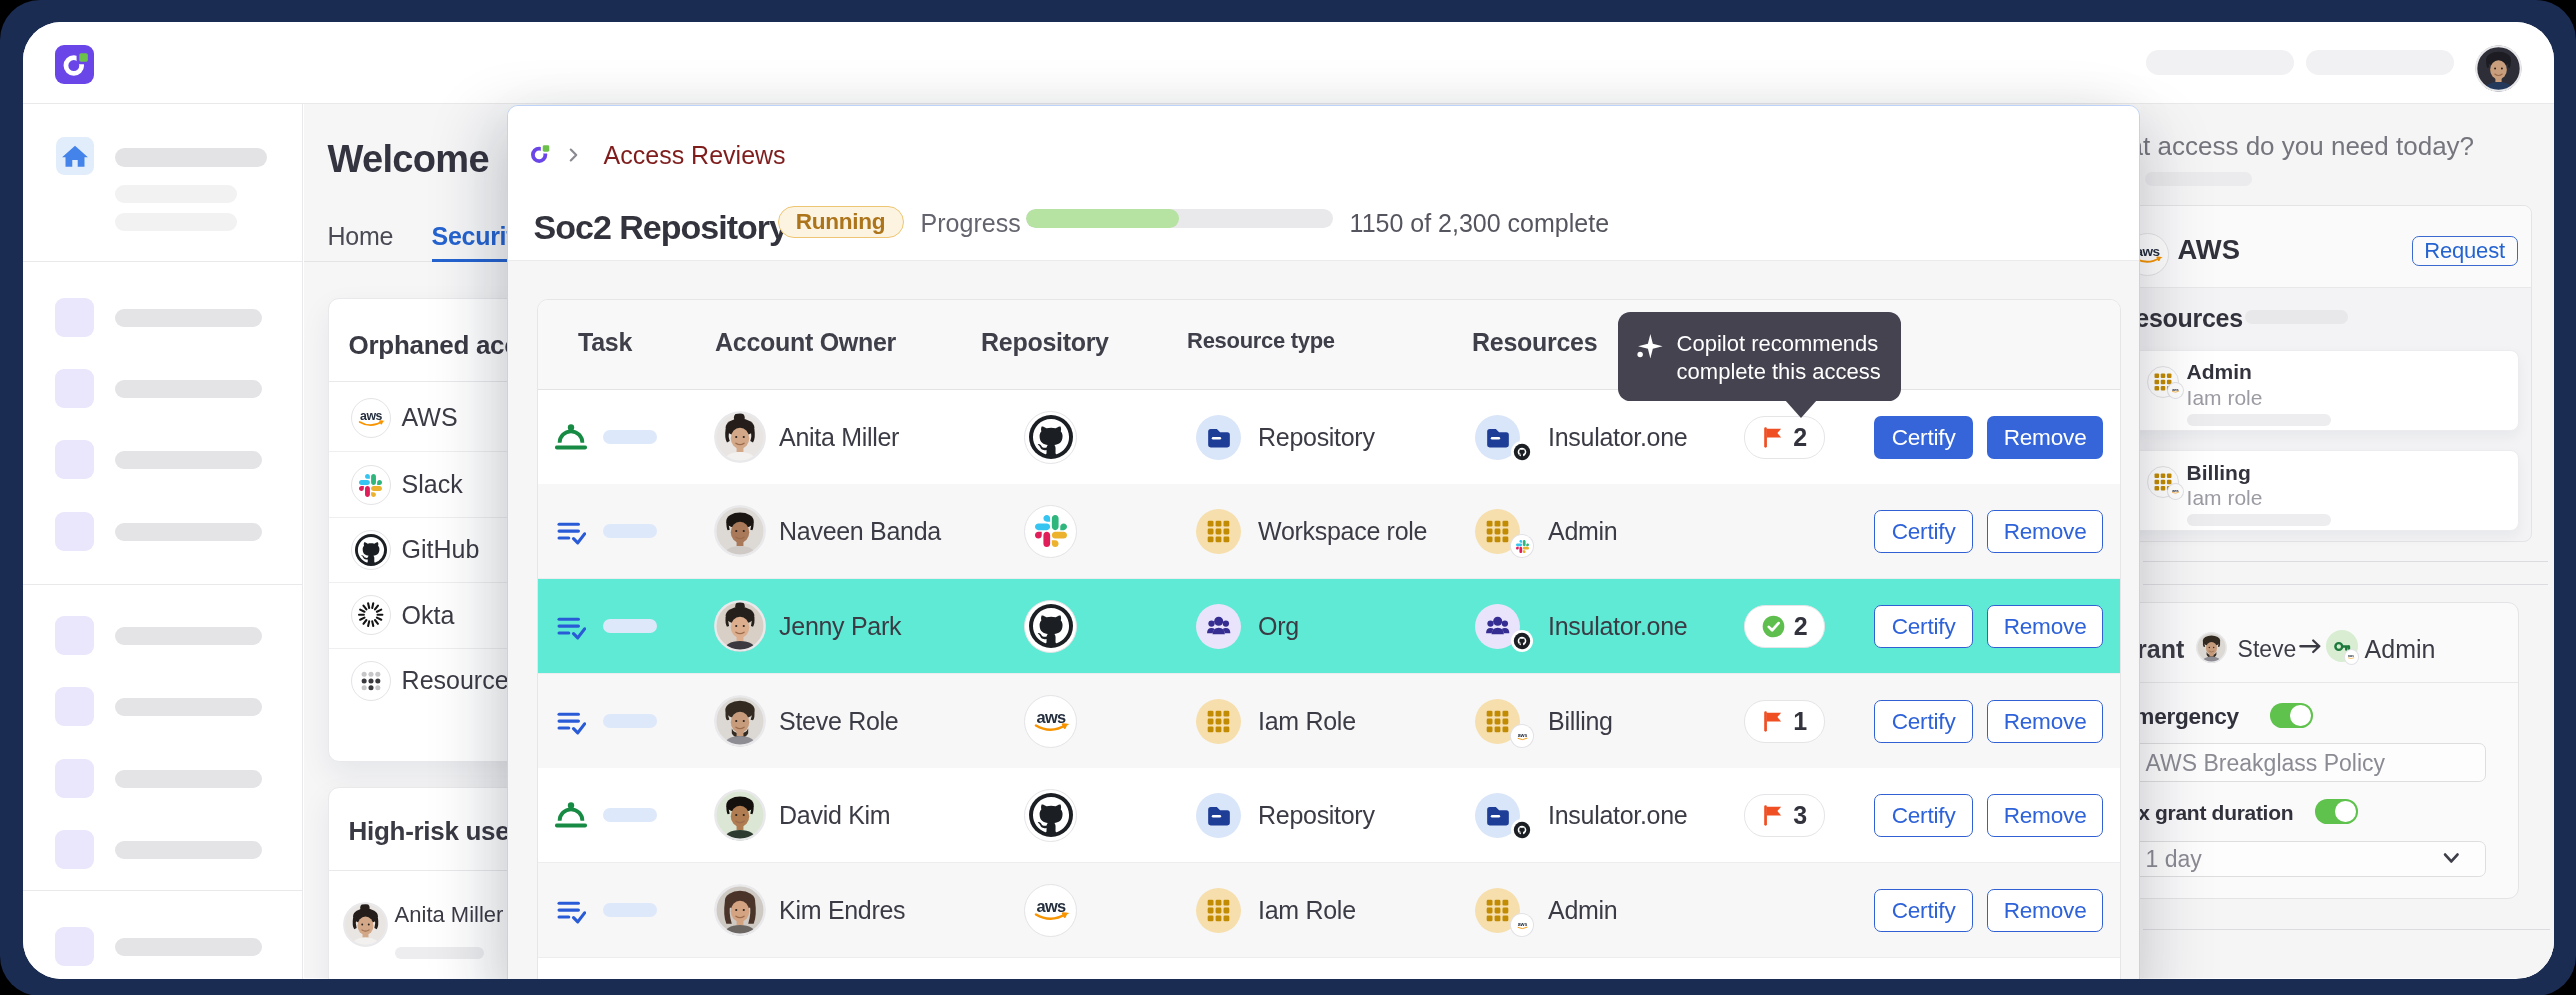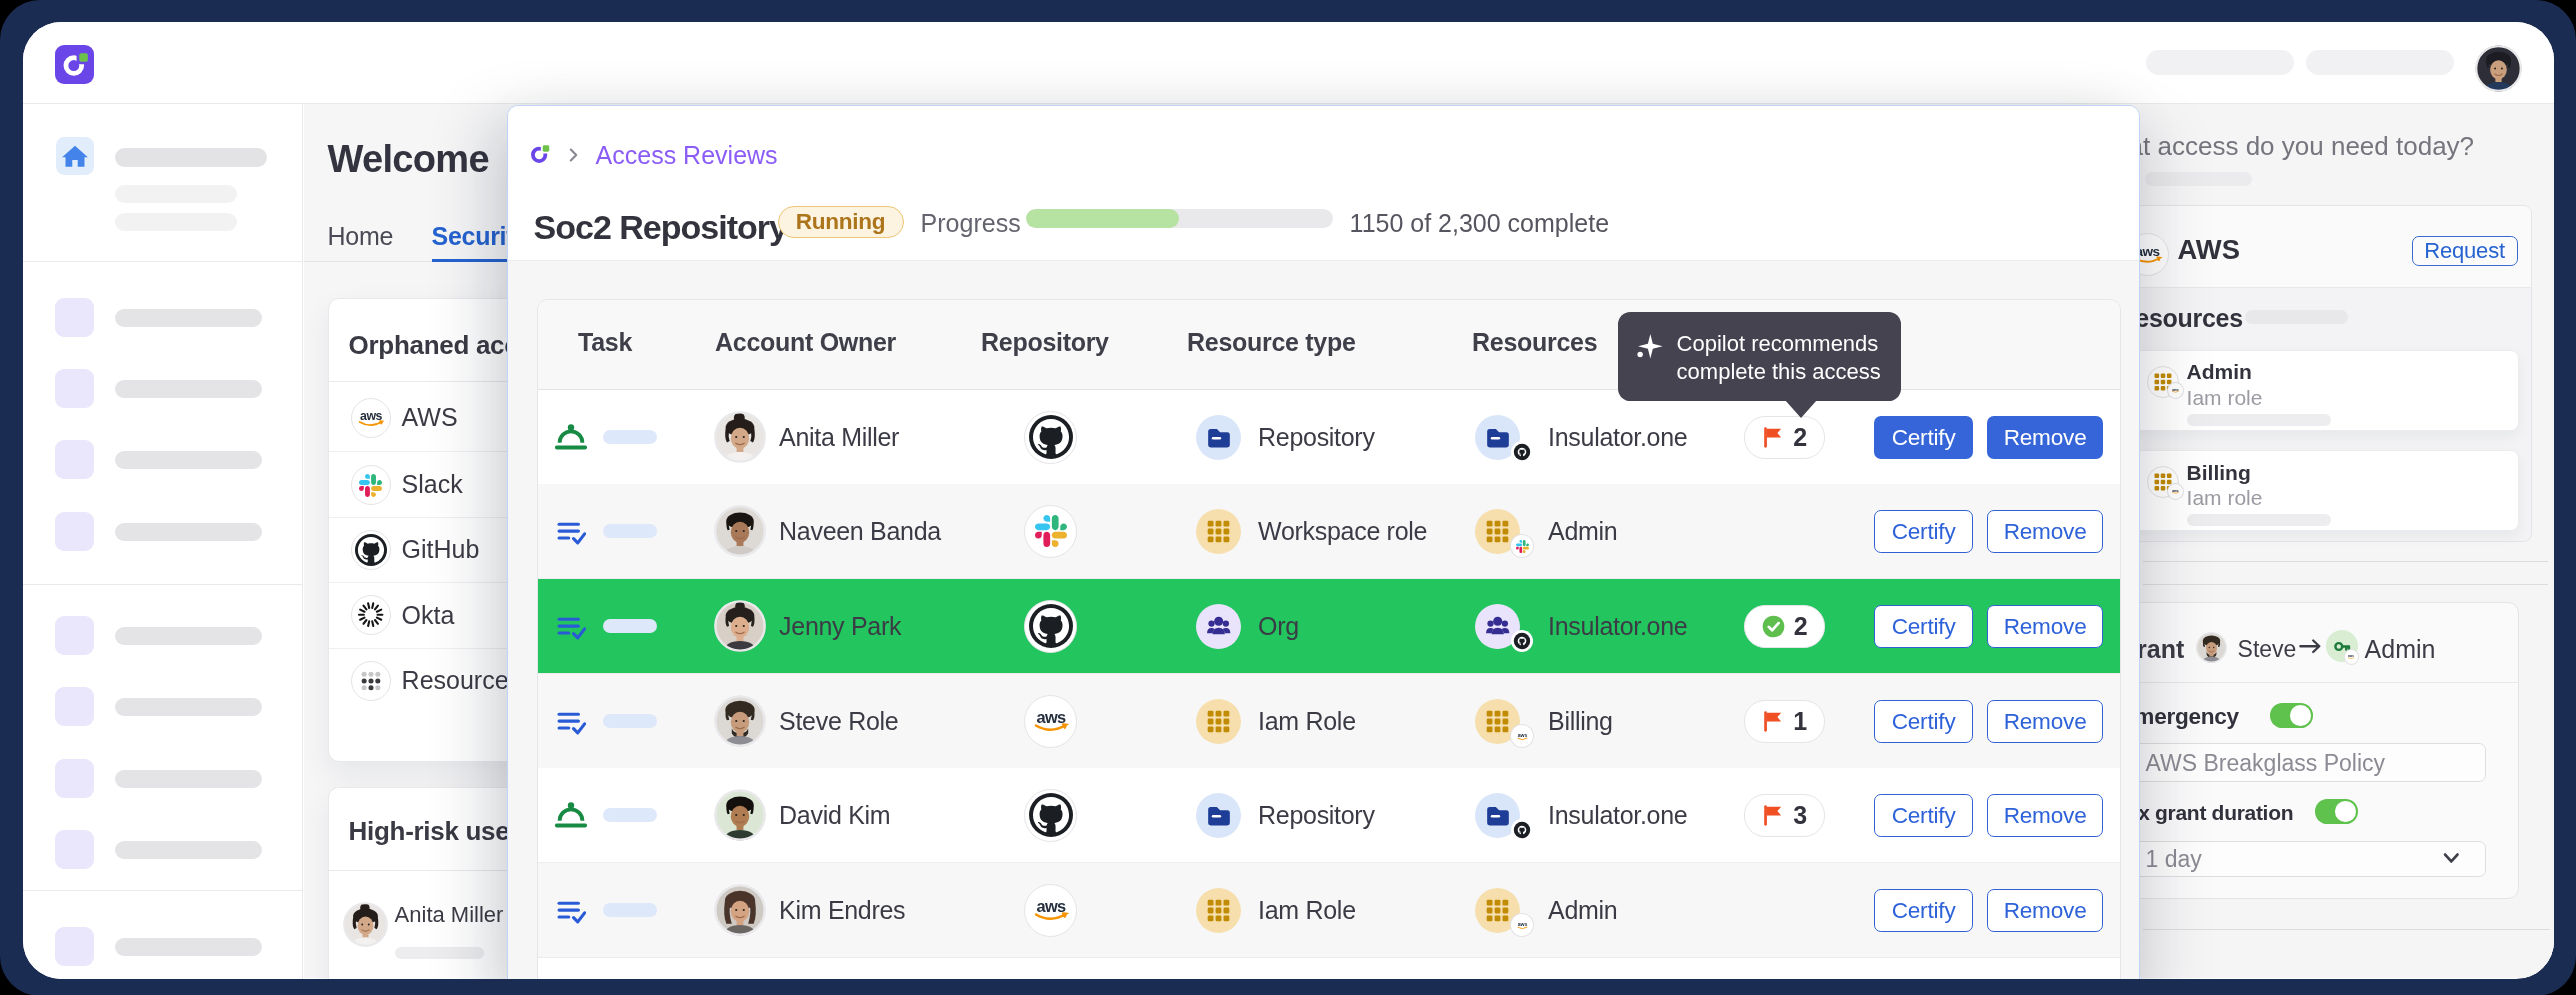--- a/index.html
+++ b/index.html
@@ -330,36 +330,36 @@
         <circle cx="13.5" cy="17.5" r="9.2" fill="none" stroke="#6a46e9" stroke-width="5.6"></circle>
         <rect x="16" y="0.5" width="15" height="15" rx="3.5" fill="#fff"></rect>
         <rect x="18.8" y="3.3" width="9.6" height="9.6" rx="2.2" fill="#6cc14b"></rect>
       </svg>
     </div>
     <div class="abs" style="left:58px;top:40px;">
       <svg width="15" height="18" viewBox="0 0 22 26">
             <path d="M7 5 L15 13 L7 21" fill="none" stroke="#8a8a93" stroke-width="3.2" stroke-linecap="round" stroke-linejoin="round"></path>
           </svg>
     </div>
-    <div class="txt" style="left:88px;top:36px;font-size:25px;color:#8b5cf6;">Access Reviews</div>
+    <div class="txt" style="left:96px;top:36px;font-size:25px;color:#7f1d1d;">Access Reviews</div>
     <div class="txt" style="left:26px;top:104px;font-size:34px;font-weight:700;color:#33333d;letter-spacing:-1px;">Soc2 Repository</div>
     <div class="abs" style="left:270px;top:100px;width:126px;height:32px;border-radius:16.5px;background:#fcf3e0;border:1.4px solid #eec673;display:flex;align-items:center;justify-content:center;">
       <span style="font-size:22.6px;font-weight:600;color:#ac751c;letter-spacing:-0.3px;">Running</span>
     </div>
     <div class="txt" style="left:413px;top:104px;font-size:25px;color:#64646e;">Progress</div>
     <div class="abs" style="left:518px;top:103px;width:307px;height:18.5px;border-radius:9.6px;background:#e9e9eb;overflow:hidden;">
       <div class="abs" style="left:0;top:0;width:153px;height:18.5px;border-radius:9.6px;background:#b6e2a2;"></div>
     </div>
     <div class="txt" style="left:842px;top:104px;font-size:25px;color:#55555f;">1150 of 2,300 complete</div>
     <div class="abs" id="tcard" style="left:29.5px;top:193px;width:1584px;height:754px;background:#fff;border:1px solid #e6e6e9;border-radius:11px;overflow:hidden;">
       <div class="abs" style="left:0;top:0;width:1582px;height:90px;background:#f8f8f9;border-bottom:0.7px solid #e3e3e6;"></div>
       <div class="txt" style="left:17px;top:29px;font-size:25px;font-weight:600;color:#3f3f4a;letter-spacing:-0.3px;margin-left:23px;">Task</div>
       <div class="txt" style="left:177px;top:29px;font-size:25px;font-weight:600;color:#3f3f4a;letter-spacing:-0.3px;">Account Owner</div>
       <div class="txt" style="left:443px;top:29px;font-size:25px;font-weight:600;color:#3f3f4a;letter-spacing:-0.3px;">Repository</div>
-      <div class="txt" style="left:649px;top:29px;font-size:25px;font-weight:600;color:#3f3f4a;letter-spacing:-0.3px;text-align:right;">Resource type</div>
+      <div class="txt" style="left:649px;top:29px;font-size:22px;font-weight:600;color:#3f3f4a;letter-spacing:-0.3px;text-align:right;">Resource type</div>
       <div class="txt" style="left:934px;top:29px;font-size:25px;font-weight:600;color:#3f3f4a;letter-spacing:-0.3px;">Resources</div>
       <div class="abs" style="left:0;top:90px;width:1582px;height:95px;background:#fff;border-bottom:0.7px solid #ededf0;">
             <div class="abs" style="left:16.5px;top:33px;"><svg width="32" height="29" viewBox="0 0 46 42">
                 <circle cx="23" cy="6.5" r="4.6" fill="#178a43"></circle>
                 <path d="M6.5 28.5 A16.5 16.5 0 0 1 39.5 28.5" fill="none" stroke="#178a43" stroke-width="5.5"></path>
                 <line x1="2.5" y1="35.5" x2="43.5" y2="35.5" stroke="#178a43" stroke-width="5.5" stroke-linecap="round"></line>
               </svg></div>
             <div class="pill" style="left:65px;top:40px;width:54px;height:13.7px;background:#dde8fa;"></div>
             <div class="abs" style="left:176px;top:21px;width:52px;height:52px;"><svg width="52" height="52" viewBox="0 0 76 76">
                 <defs>
@@ -495,21 +495,21 @@
                   <path d="M45.2 25.8c-7.1 0-12.9-5.8-12.9-12.9S38.1 0 45.2 0s12.9 5.8 12.9 12.9v12.9H45.2zM45.2 32.3c7.1 0 12.9 5.8 12.9 12.9s-5.8 12.9-12.9 12.9H12.9C5.8 58.1 0 52.3 0 45.2s5.8-12.9 12.9-12.9h32.3z" fill="#36c5f0"></path>
                   <path d="M97 45.2c0-7.1 5.8-12.9 12.9-12.9s12.9 5.8 12.9 12.9-5.8 12.9-12.9 12.9H97V45.2zM90.5 45.2c0 7.1-5.8 12.9-12.9 12.9s-12.9-5.8-12.9-12.9V12.9C64.7 5.8 70.5 0 77.6 0s12.9 5.8 12.9 12.9v32.3z" fill="#2eb67d"></path>
                   <path d="M77.6 97c7.1 0 12.9 5.8 12.9 12.9s-5.8 12.9-12.9 12.9-12.9-5.8-12.9-12.9V97h12.9zM77.6 90.5c-7.1 0-12.9-5.8-12.9-12.9s5.8-12.9 12.9-12.9h32.3c7.1 0 12.9 5.8 12.9 12.9s-5.8 12.9-12.9 12.9H77.6z" fill="#ecb22e"></path>
                 </svg>
               </div>
             </div>
             <div class="txt" style="left:1010px;top:34px;font-size:25px;color:#3b3b45;letter-spacing:-0.3px;">Admin</div>
             <div class="btn outline" style="left:1336px;top:26px;width:99px;">Certify</div>
             <div class="btn outline" style="left:1449px;top:26px;width:116px;">Remove</div>
           </div>
-      <div class="abs" style="left:0;top:279px;width:1582px;height:95px;background:#22c55e;border-bottom:0.7px solid #ededf0;">
+      <div class="abs" style="left:0;top:279px;width:1582px;height:95px;background:#5eead4;border-bottom:0.7px solid #ededf0;">
             <div class="abs" style="left:19px;top:34px;"><svg width="29" height="29" viewBox="0 0 42 42">
                 <g stroke="#2a5bd7" stroke-width="4.6" stroke-linecap="round" fill="none">
                   <line x1="3" y1="9" x2="31" y2="9"></line>
                   <line x1="3" y1="19" x2="31" y2="19"></line>
                   <line x1="3" y1="29" x2="17" y2="29"></line>
                   <path d="M24 30 L30 36 L40 23" stroke-linejoin="round"></path>
                 </g>
               </svg></div>
             <div class="pill" style="left:65px;top:40px;width:54px;height:13.7px;background:#dde8fa;"></div>
             <div class="abs" style="left:176px;top:21px;width:52px;height:52px;"><svg width="52" height="52" viewBox="0 0 76 76">

